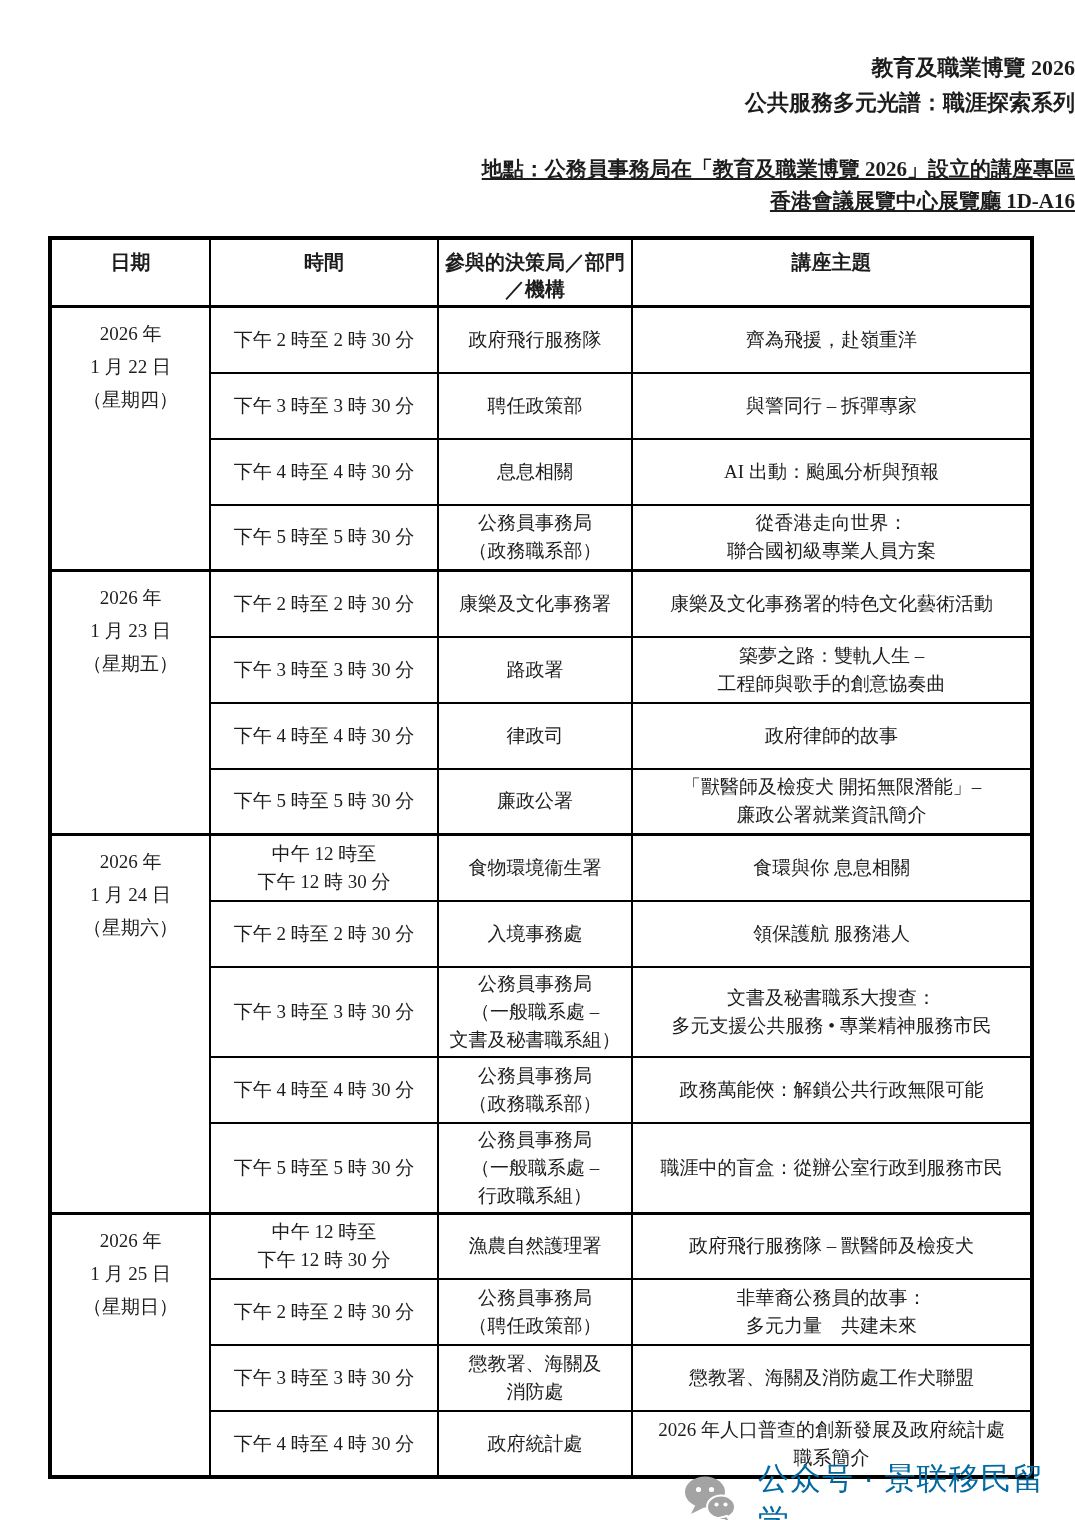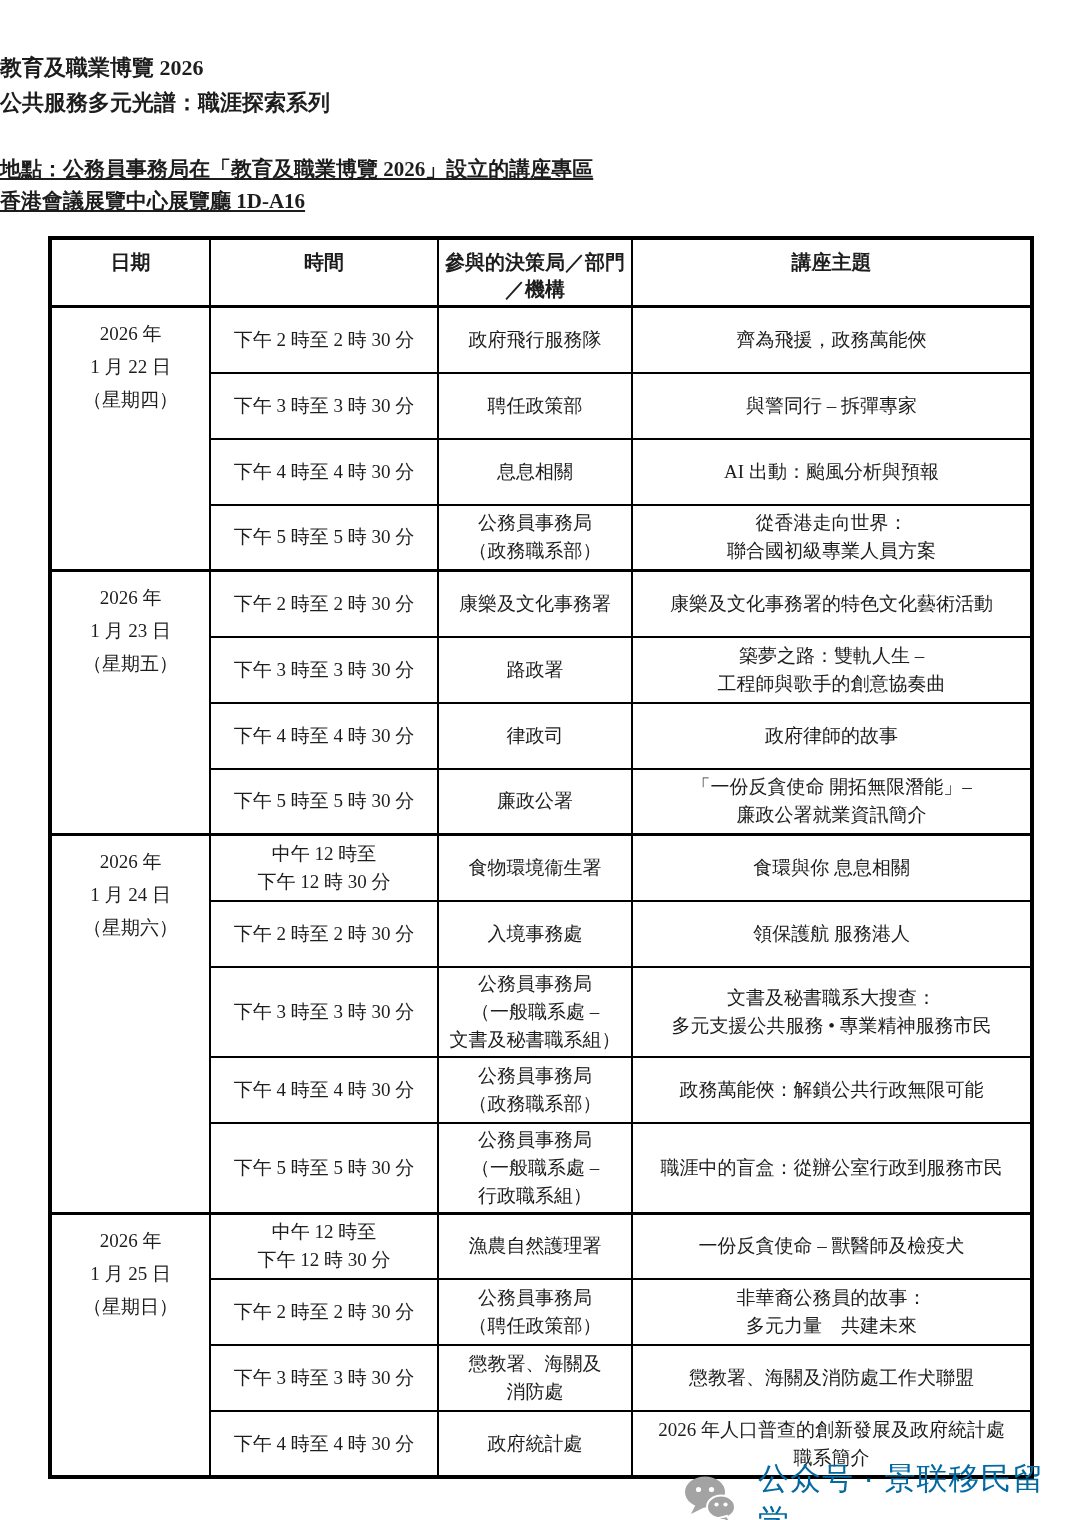--- a/index.html
+++ b/index.html
@@ -1,21 +1,21 @@
 <!DOCTYPE html>
 <html lang="zh-Hant"><head>
 <meta charset="utf-8">
 <style>
   html,body{margin:0;padding:0;}
   body{
     width:1075px;min-height:1520px;position:relative;
     background:#ffffff;color:#1d1d1d;
     font-family:"Liberation Serif","DejaVu Serif",serif;
   }
-  .doc-header{text-align:left;padding-top:50px;}
+  .doc-header{text-align:right;padding-top:50px;}
   .title-line{font-size:22px;font-weight:bold;line-height:35px;margin:0;}
   .location-block{margin-top:33px;}
   .location-line{font-size:21px;font-weight:bold;text-decoration:underline;line-height:32px;margin:0;}
 
   table.schedule-table{
     border-collapse:collapse;table-layout:fixed;
     width:982px;margin:19px 8px 0 48px;
     border:4px solid #000;
   }
   .schedule-table th,.schedule-table td{
@@ -73,21 +73,21 @@
       <th>講座主題</th>
     </tr>
   </thead>
   <tbody id="schedule-body">
       <tr class="day-first">
         <td class="date-cell" rowspan="4">2026 年
 1 月 22 日
 （星期四）</td>
         <td class="time-cell">下午 2 時至 2 時 30 分</td>
         <td class="dept-cell">政府飛行服務隊</td>
-        <td class="topic-cell">齊為飛援，政務萬能俠</td>
+        <td class="topic-cell">齊為飛援，赴嶺重洋</td>
       </tr>
       <tr>
         <td class="time-cell">下午 3 時至 3 時 30 分</td>
         <td class="dept-cell">聘任政策部</td>
         <td class="topic-cell">與警同行 – 拆彈專家</td>
       </tr>
       <tr>
         <td class="time-cell">下午 4 時至 4 時 30 分</td>
         <td class="dept-cell">息息相關</td>
         <td class="topic-cell">AI 出動：颱風分析與預報</td>
@@ -114,21 +114,21 @@
 工程師與歌手的創意協奏曲</td>
       </tr>
       <tr>
         <td class="time-cell">下午 4 時至 4 時 30 分</td>
         <td class="dept-cell">律政司</td>
         <td class="topic-cell">政府律師的故事</td>
       </tr>
       <tr>
         <td class="time-cell">下午 5 時至 5 時 30 分</td>
         <td class="dept-cell">廉政公署</td>
-        <td class="topic-cell">「一份反貪使命 開拓無限潛能」–
+        <td class="topic-cell">「獸醫師及檢疫犬 開拓無限潛能」–
 廉政公署就業資訊簡介</td>
       </tr>
       <tr class="day-first">
         <td class="date-cell" rowspan="5">2026 年
 1 月 24 日
 （星期六）</td>
         <td class="time-cell">中午 12 時至
 下午 12 時 30 分</td>
         <td class="dept-cell">食物環境衞生署</td>
         <td class="topic-cell">食環與你 息息相關</td>
@@ -159,21 +159,21 @@
 行政職系組）</td>
         <td class="topic-cell">職涯中的盲盒：從辦公室行政到服務市民</td>
       </tr>
       <tr class="day-first">
         <td class="date-cell" rowspan="4">2026 年
 1 月 25 日
 （星期日）</td>
         <td class="time-cell">中午 12 時至
 下午 12 時 30 分</td>
         <td class="dept-cell">漁農自然護理署</td>
-        <td class="topic-cell">一份反貪使命 – 獸醫師及檢疫犬</td>
+        <td class="topic-cell">政府飛行服務隊 – 獸醫師及檢疫犬</td>
       </tr>
       <tr>
         <td class="time-cell">下午 2 時至 2 時 30 分</td>
         <td class="dept-cell">公務員事務局
 （聘任政策部）</td>
         <td class="topic-cell">非華裔公務員的故事：
 多元力量　共建未來</td>
       </tr>
       <tr>
         <td class="time-cell">下午 3 時至 3 時 30 分</td>

